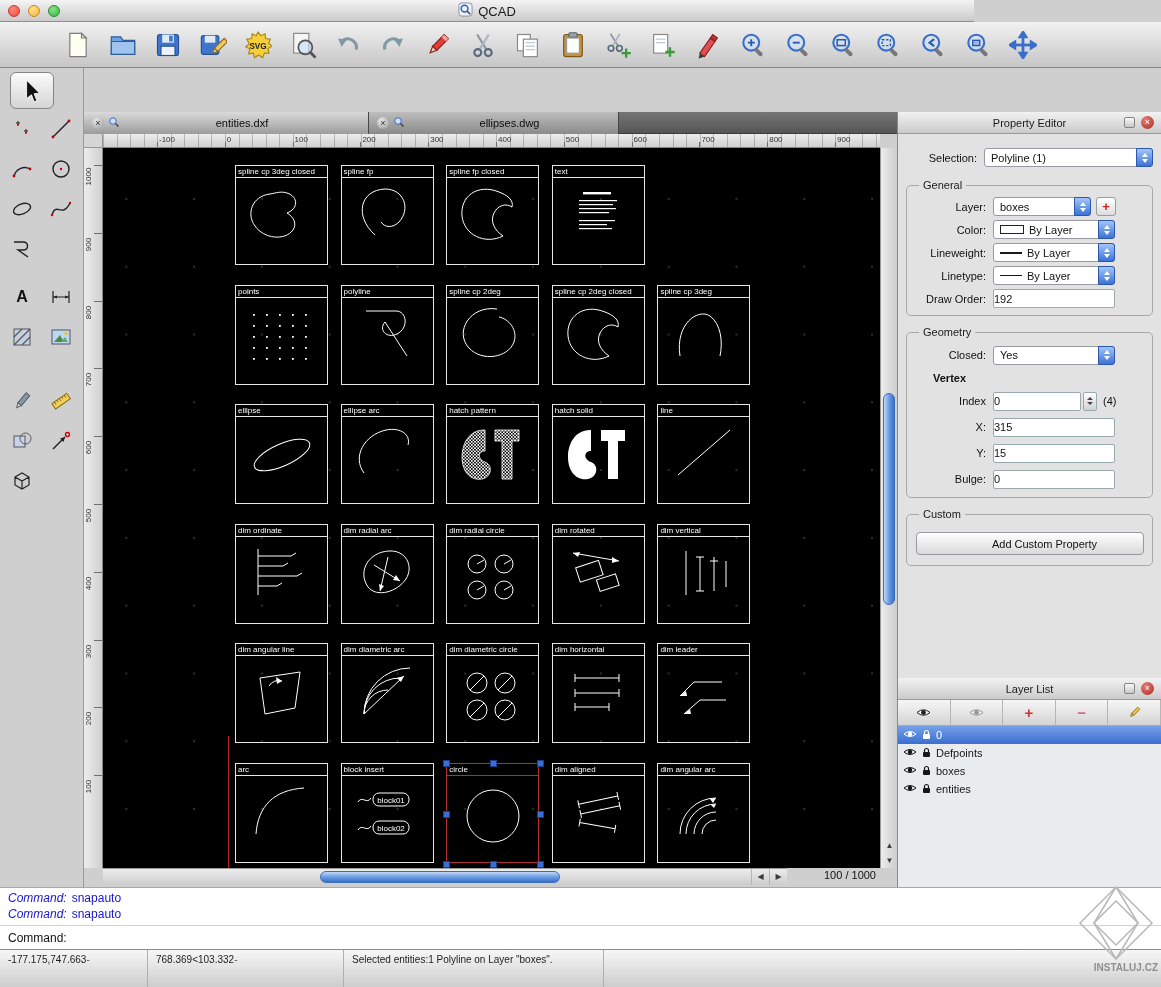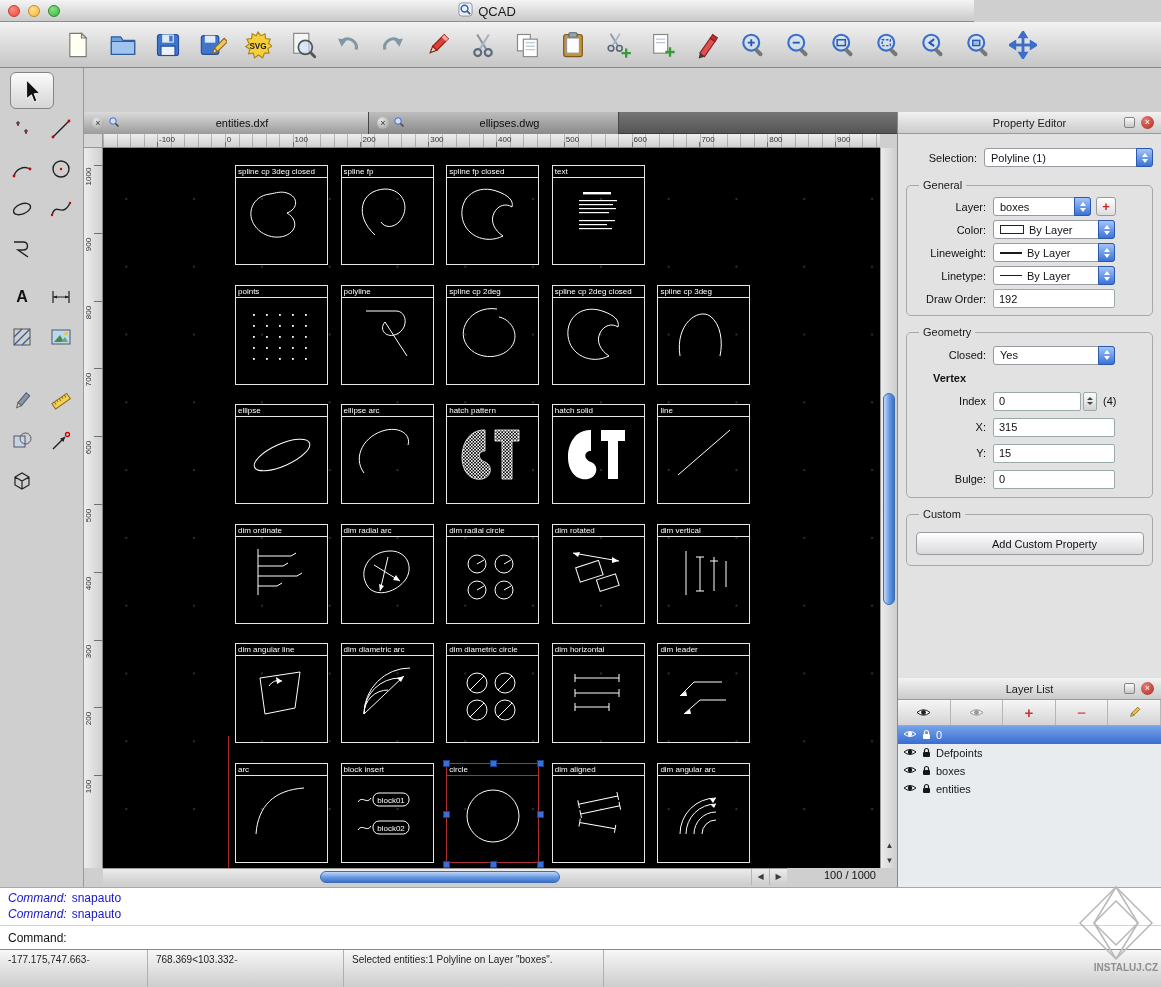--- a/index.html
+++ b/index.html
@@ -74,21 +74,21 @@
   .combo-arrows{position:absolute;right:-1px;top:-1px;bottom:-1px;width:17px;background:linear-gradient(#a3c4f8,#3a73d8);border:1px solid #2a58ac;border-radius:0 3px 3px 0;display:flex;flex-direction:column;align-items:center;justify-content:center;gap:2px;}
   .tri{width:0;height:0;border-left:3px solid transparent;border-right:3px solid transparent;display:block;}
   .tri.up{border-bottom:4px solid #fff;}
   .tri.down{border-top:4px solid #fff;}
   .tri.dk.up{border-bottom:3px solid #444;}
   .tri.dk.down{border-top:3px solid #444;}
   .plus-btn{width:20px;height:19px;margin-left:5px;border:1px solid #979aa0;border-radius:3px;background:linear-gradient(#fff,#ddd);color:#c22;font-weight:bold;font-size:13px;line-height:17px;text-align:center;}
   .swatch{width:24px;height:9px;background:#fff;border:1px solid #222;margin-right:5px;flex:none;}
   .lwline{width:22px;height:2px;background:#1a1a1a;margin-right:5px;flex:none;}
   .ltline{width:22px;height:1px;background:#1a1a1a;margin-right:5px;flex:none;}
-  .tinput{width:122px;height:19px;background:#fff;border:1px solid #9aa;border-radius:2px;font-size:11px;display:flex;align-items:center;padding-left:5px;color:#111;}
+  .tinput{width:122px;height:19px;background:#fff;border:1px solid #9aa;border-radius:2px;font-size:11px;display:flex;align-items:center;color:#111;}
   .handle-text{font-size:11px;color:#111;}
   .groupbox{position:relative;margin:16px 8px 0;border:1px solid #a8a8a8;border-radius:5px;padding:9px 0 5px;}
   .legend{position:absolute;top:-7px;left:12px;background:#e2e2e2;padding:0 4px;font-size:11px;color:#1a1a1a;}
   .vertex-label{font-weight:bold;font-size:11px;padding-left:26px;height:20px;display:flex;align-items:center;color:#111;}
   .spinner{width:14px;height:19px;margin-left:2px;border:1px solid #9aa;border-radius:2px;background:linear-gradient(#fdfdfd,#d2d2d2);display:flex;flex-direction:column;align-items:center;justify-content:center;gap:2px;}
   .count{font-size:11px;margin-left:6px;color:#111;}
   .acp-btn{margin:8px auto 5px;width:228px;height:23px;background:linear-gradient(#fff,#d9d9d9);border:1px solid #979aa0;border-radius:4px;font-size:11px;display:flex;align-items:center;justify-content:center;color:#111;padding-left:30px;}
   .layerpanel{position:absolute;top:566px;left:0;right:0;bottom:0;background:#e2e2e2;}
   .ltoolbar{height:26px;display:flex;background:linear-gradient(#f6f6f6,#d4d4d4);border-bottom:1px solid #a8a8a8;}
   .ltbtn{flex:1;border-right:1px solid #b5b5b5;display:flex;align-items:center;justify-content:center;}

